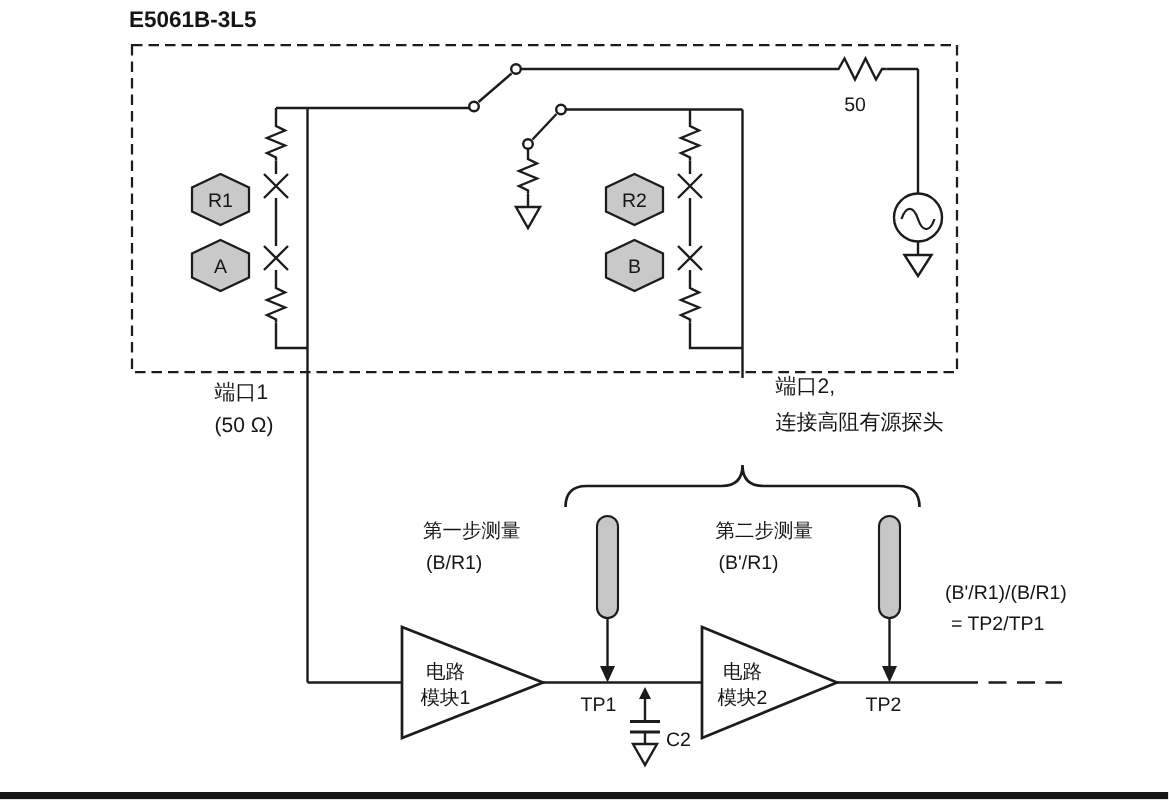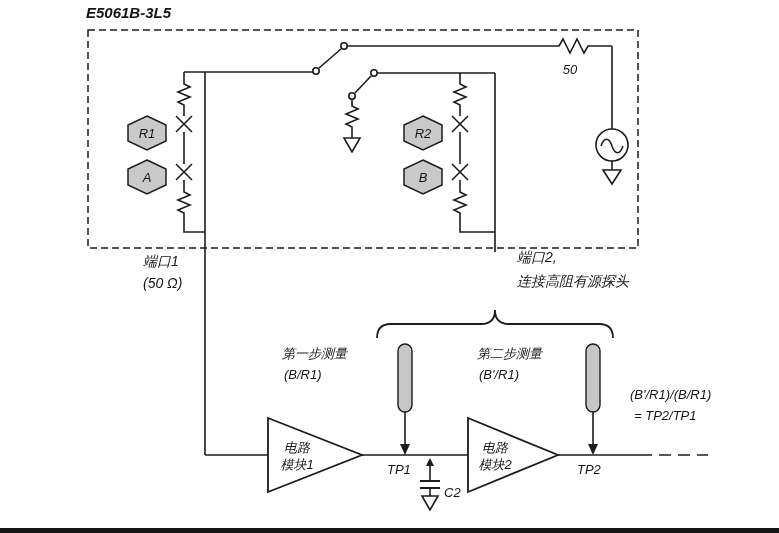--- a/index.html
+++ b/index.html
@@ -1,17 +1,17 @@
 <!DOCTYPE html>
 <html><head>
 <meta charset="utf-8">
 <style>
   html,body{margin:0;padding:0;background:#ffffff;}
   .canvas{position:relative;width:779px;height:533px;background:#ffffff;overflow:hidden;
-          font-family:"Liberation Sans",sans-serif;font-style:italic;}
+          font-family:"Liberation Sans",sans-serif;}
   svg{position:absolute;left:0;top:0;}
   svg text{font-family:"Liberation Sans","DejaVu Sans",sans-serif;fill:#151515;}
   .t13{font-size:13px;}
   .t14{font-size:14px;}
   .title{font-size:15px;font-weight:bold;}
   .wire{stroke:#1c1c1c;stroke-width:1.6;fill:none;}
   .wire2{stroke:#1c1c1c;stroke-width:1.8;fill:none;}
   .open{fill:#ffffff;stroke:#1c1c1c;stroke-width:1.6;}
   .solid{fill:#1c1c1c;stroke:none;}
   .bottom-bar{position:absolute;left:0;right:0;bottom:0;height:5px;background:#161616;}

